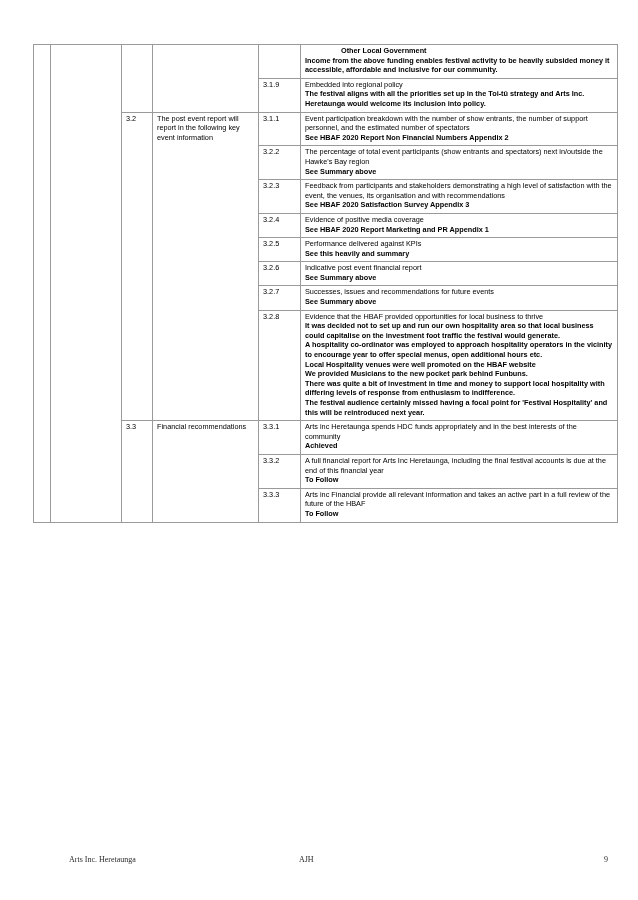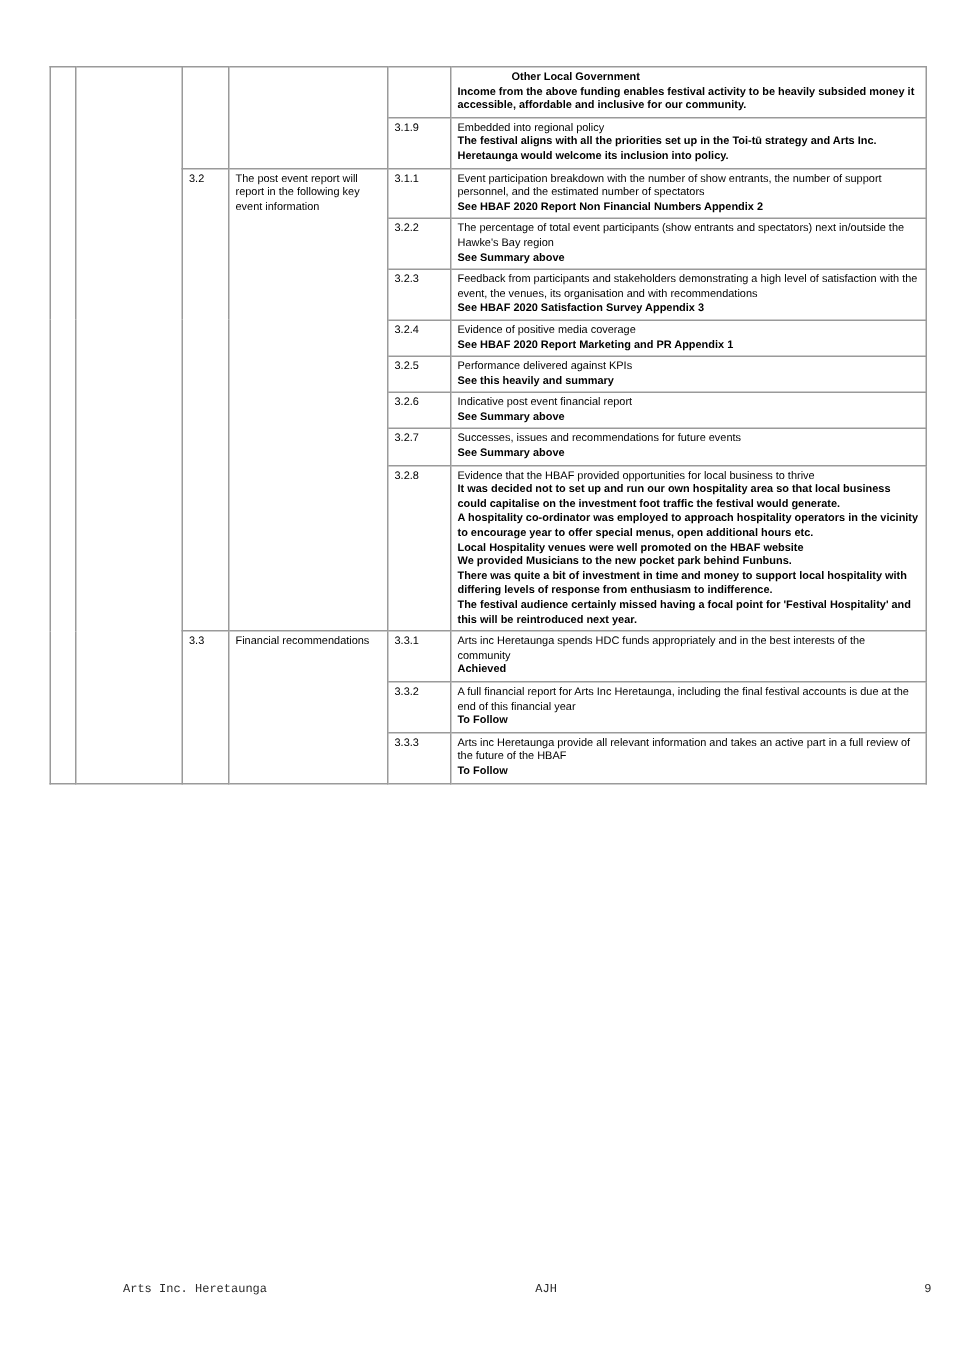--- a/index.html
+++ b/index.html
@@ -67,33 +67,33 @@
   .b { font-weight: bold; }
   .center-ind {
     font-weight: bold;
     display: block;
     padding-left: 36px;
   }
   .line { display: block; }
 
   .footer {
     position: absolute;
-    left: 44px;
+    left: 31px;
     top: 855px;
     width: 584px;
     font-size: 8px;
-    font-family: Liberation Mono, monospace;
+    font-family: Liberation Serif, serif;
     color: #2b2b2b;
   }
   .footer-inner {
     display: flex;
     align-items: baseline;
   }
   .footer-left  { width: 38%; padding-left: 38px; }
-  .footer-mid   { width: 38%; text-align: left; padding-left: 8px; margin-left: 45px;}
+  .footer-mid   { width: 38%; text-align: left; padding-left: 8px;}
   .footer-right { flex: 1; text-align: right; padding-right: 7px; }
 </style>
 </head>
 <body>
 
 <div class="page">
 
   <table class="report">
     <colgroup>
       <col class="c-spacer1">
@@ -197,21 +197,21 @@
         <tr>
           <td class="subnumcell">3.3.2</td>
           <td class="bodycell">
             <span class="line">A full financial report for Arts Inc Heretaunga, including the final festival accounts is due at the end of this financial year</span>
             <span class="line b">To Follow</span>
           </td>
         </tr>
         <tr>
           <td class="subnumcell">3.3.3</td>
           <td class="bodycell">
-            <span class="line">Arts inc Heretaunga provide all relevant information and takes an active part in a full review of the future of the HBAF</span>
+            <span class="line">Arts inc Financial provide all relevant information and takes an active part in a full review of the future of the HBAF</span>
             <span class="line b">To Follow</span>
           </td>
         </tr>
       </tbody>
   </table>
 
   <div class="footer">
     <div class="footer-inner">
       <span class="footer-left">Arts Inc. Heretaunga</span>
       <span class="footer-mid">AJH</span>

